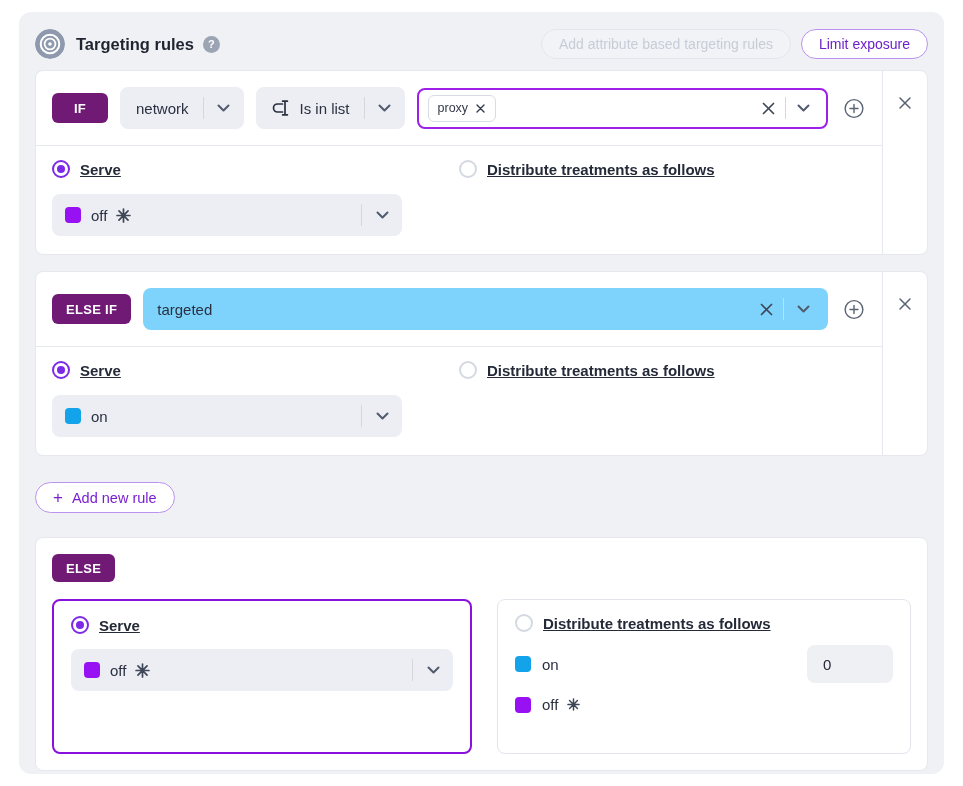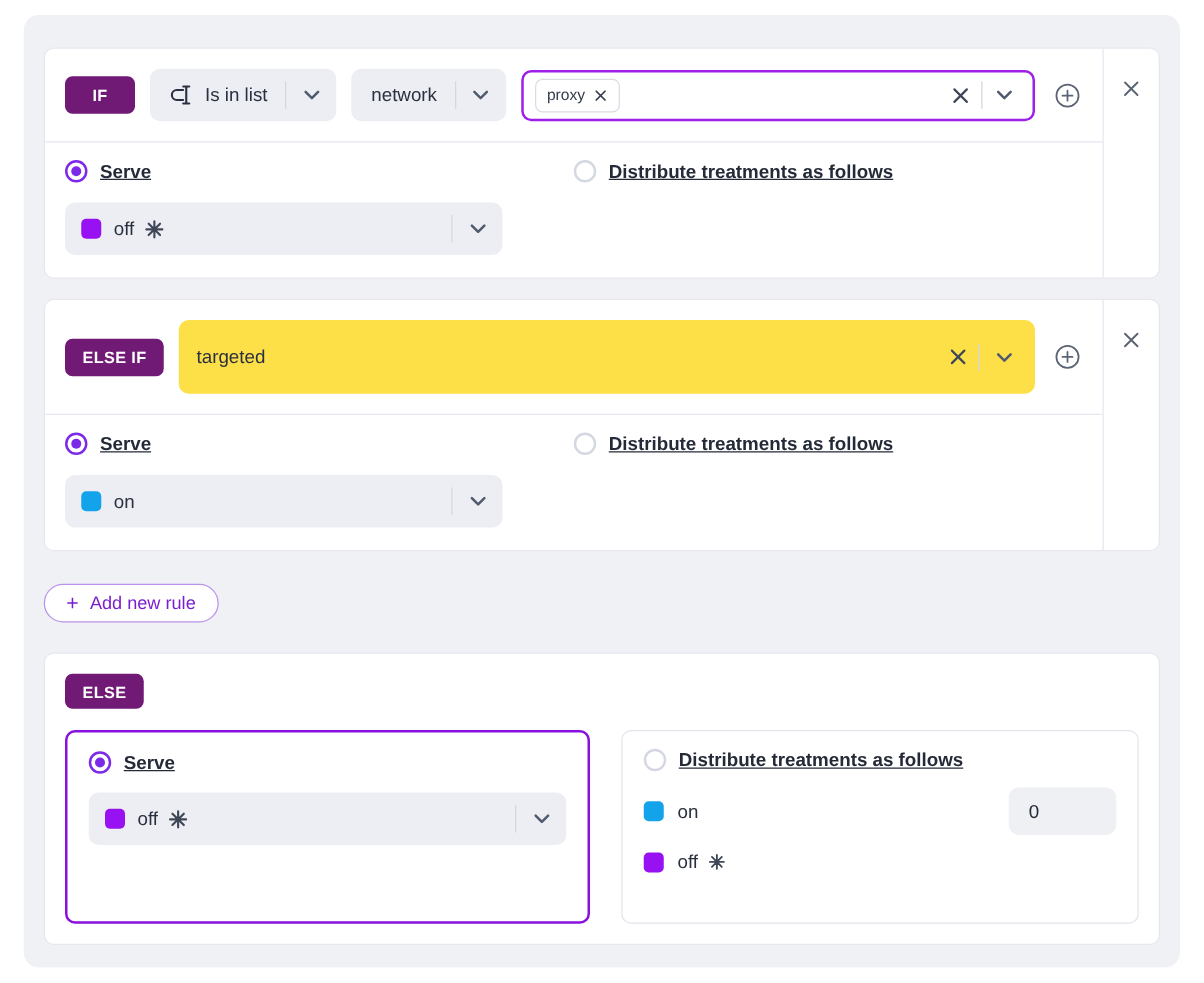--- a/index.html
+++ b/index.html
@@ -38,21 +38,21 @@
 
   .select { display:flex; align-items:center; background:#eceef3; border-radius:8px; height:42px;
     padding-left:14px; font-size:15px; color:#2a3040; cursor:pointer; flex:0 0 auto; }
   .select .sel-label { margin:0 2px; }
   .sel-divider { width:1px; height:22px; background:#d3d7e0; margin-left:12px; }
   .chev-box { width:40px; height:42px; display:flex; align-items:center; justify-content:center; }
   .m-icon { margin-right:7px; display:flex; }
 
   .value-input { flex:1; min-width:0; height:41px; border:2px solid #9d1fe8; border-radius:8px;
     background:#fff; display:flex; align-items:center; padding:0 6px 0 9px; cursor:text; }
-  .value-input.plain { border:none; background:#fde047; height:59px; padding-left:14px; }
+  .value-input.plain { border:none; background:#7dd3fc; height:42px; padding-left:14px; }
   .chip { display:flex; align-items:center; gap:7px; border:1px solid #d9dce3; border-radius:6px;
     height:27px; padding:0 9px; font-size:12.5px; color:#333a49; background:#fff; }
   .grow { flex:1; }
   .input-x { width:30px; display:flex; align-items:center; justify-content:center; cursor:pointer; }
   .plus-wrap { margin:0 2px 0 4px; flex:0 0 auto; }
 
   .serve-sec { padding:14px 16px 18px; }
   .serve-row { display:flex; align-items:center; }
   .serve-opt { display:flex; align-items:center; gap:10px; width:50%; cursor:pointer; }
   .opt-label { font-size:15px; font-weight:600; color:#242a38;text-decoration:underline; }
@@ -89,45 +89,58 @@
   .pct-input { width:86px; height:38px; background:#eef0f4; border:none; border-radius:8px;
     padding:0 16px; font-size:15px; color:#242a38; font-family:inherit; }
   svg { display:block; }
 </style>
 </head>
 <body>
 
 <div class="container">
 
   
+  <div class="header">
+    <svg class="target-badge" viewBox="0 0 30 30">
+      <circle cx="15" cy="15" r="15" fill="#8e99ad"></circle>
+      <circle cx="15" cy="15" r="9.3" fill="none" stroke="#fff" stroke-width="2"></circle>
+      <circle cx="15" cy="15" r="5.4" fill="none" stroke="#fff" stroke-width="1.8"></circle>
+      <circle cx="15" cy="15" r="1.8" fill="#fff"></circle>
+    </svg>
+    <div class="page-title">Targeting rules</div>
+    <div class="help-dot">?</div>
+    <div class="header-spacer"></div>
+    <div class="pill disabled">Add attribute based targeting rules</div>
+    <div class="pill purple">Limit exposure</div>
+  </div>
 
   
   <div class="rule-card first">
     <div class="rule-main">
       <div class="cond-row">
         <div class="badge wide">IF</div>
+
+        <div class="select">
+          <span class="sel-label">network</span>
+          <span class="sel-divider"></span>
+          <span class="chev-box">
+            <svg width="13" height="8" viewBox="0 0 13 8">
+                <polyline points="1.5,1.5 6.5,6.5 11.5,1.5" fill="none" stroke="#515b6e" stroke-width="2" stroke-linecap="round" stroke-linejoin="round"></polyline>
+              </svg>
+          </span>
+        </div>
 
         <div class="select">
           <span class="m-icon">
             <svg width="21" height="20" viewBox="0 0 21 20" fill="none" stroke="#2a3040" stroke-width="1.7" stroke-linecap="round">
               <path d="M12.5 6 H7.5 a4 4 0 0 0 0 8 H12.5"></path>
               <path d="M15 3.2 v13.6 M12.6 3.2 h4.8 M12.6 16.8 h4.8"></path>
             </svg>
           </span>
           <span class="sel-label">Is in list</span>
-          <span class="sel-divider"></span>
-          <span class="chev-box">
-            <svg width="13" height="8" viewBox="0 0 13 8">
-                <polyline points="1.5,1.5 6.5,6.5 11.5,1.5" fill="none" stroke="#515b6e" stroke-width="2" stroke-linecap="round" stroke-linejoin="round"></polyline>
-              </svg>
-          </span>
-        </div>
-
-        <div class="select">
-          <span class="sel-label">network</span>
           <span class="sel-divider"></span>
           <span class="chev-box">
             <svg width="13" height="8" viewBox="0 0 13 8">
                 <polyline points="1.5,1.5 6.5,6.5 11.5,1.5" fill="none" stroke="#515b6e" stroke-width="2" stroke-linecap="round" stroke-linejoin="round"></polyline>
               </svg>
           </span>
         </div>
 
         <div class="value-input">
           <span class="chip">

